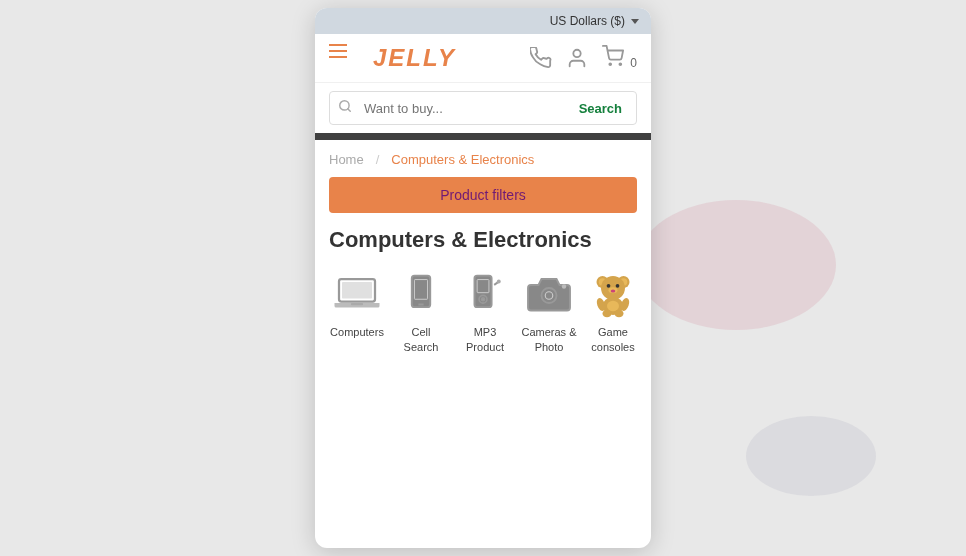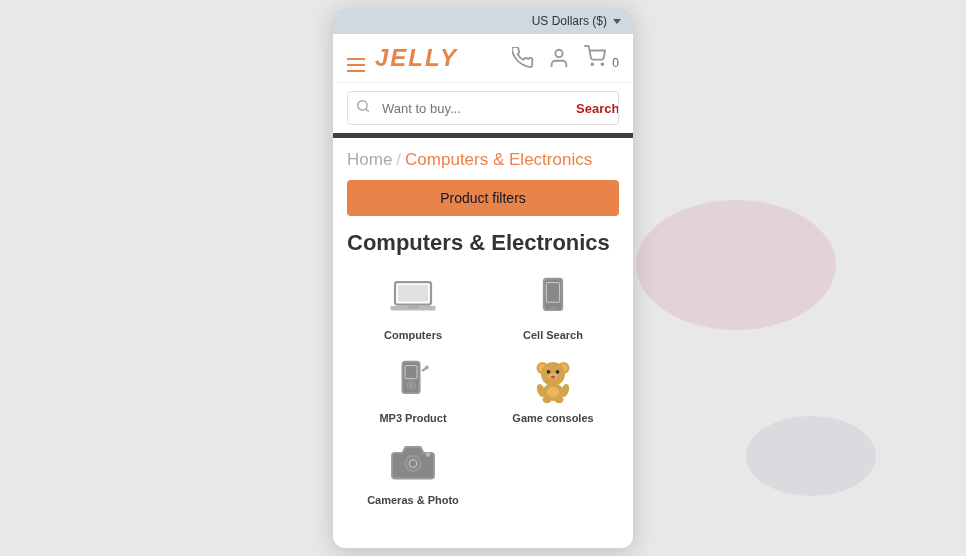--- a/index.html
+++ b/index.html
@@ -22,21 +22,21 @@
     .blob1 {
       width: 200px; height: 130px;
       right: 130px; top: 200px;
     }
     .blob2 {
       width: 130px; height: 80px;
       right: 90px; bottom: 60px;
       background: rgba(200, 200, 210, 0.4);
     }
     .phone-container {
-      width: 300px;
+      width: 336px;
       height: 540px;
       background: #fff;
       border-radius: 12px;
       box-shadow: 0 4px 24px rgba(0,0,0,0.18);
       overflow: hidden;
       display: flex;
       flex-direction: column;
       position: relative;
       z-index: 2;
     }
@@ -67,22 +67,22 @@
     .header {
       background: #fff;
       padding: 10px 14px;
       display: flex;
       align-items: center;
       justify-content: space-between;
       border-bottom: 1px solid #f0f0f0;
     }
     .header-left {
       display: flex;
-      align-items: flex-end;
-      gap: 10px;
+      align-items: flex-start;
+      gap: 26px;
     }
     .hamburger {
       display: flex;
       flex-direction: column;
       gap: 4px;
       cursor: pointer;
     }
     .hamburger span {
       display: block;
       width: 18px;
@@ -111,21 +111,21 @@
     }
     .cart-count {
       font-size: 12px;
       color: #666;
       margin-left: 2px;
     }
     
     .search-bar {
       padding: 8px 14px;
       background: #fff;
-      border-bottom: 5px solid #404040;
+      border-bottom: 7px solid #404040;
     }
     .search-inner {
       display: flex;
       align-items: center;
       border: 1px solid #ddd;
       border-radius: 4px;
       overflow: hidden;
     }
     .search-icon-wrap {
       padding: 7px 8px;
@@ -135,78 +135,77 @@
       flex: 1;
       border: none;
       outline: none;
       font-size: 13px;
       color: #999;
       padding: 7px 4px;
     }
     .search-btn {
       background: none;
       border: none;
-      color: #b91c1c;
+      color: #15803d;
       font-size: 13px;
       font-weight: 600;
       padding: 7px 14px;
       cursor: pointer;
     }
     
     .content {
       flex: 1;
       overflow-y: auto;
       padding: 12px 14px;
     }
     .breadcrumb {
-      font-size: 17px;
+      font-size: 13px;
       color: #aaa;
       margin-bottom: 10px;
       display: flex;
       align-items: center;
-      gap: 4px;
+      gap: 12px;
     }
     .breadcrumb-home {
       color: #aaa;
     }
     .breadcrumb-sep {
       color: #ccc;
     }
     .breadcrumb-current {
       color: #e8834a;
     }
     
     .filter-btn {
       display: block;
       width: 100%;
       background: #e8834a;
-      color: #0f172a;
+      color: #701a75;
       border: none;
       border-radius: 4px;
       padding: 10px;
       font-size: 14px;
       font-weight: 500;
       cursor: pointer;
       margin-bottom: 14px;
       text-align: center;
     }
     
     .page-title {
       font-size: 22px;
       font-weight: 700;
       color: #333;
       margin-bottom: 16px;
       line-height: 1.2;
     }
     
     .category-grid {
       display: grid;
-      grid-template-columns: repeat(2, 1fr);
+      grid-template-columns: repeat(5, 1fr);
       gap: 12px 8px;
-      font-weight: bold;
     }
     .category-item {
       display: flex;
       flex-direction: column;
       align-items: center;
       gap: 6px;
       cursor: pointer;
     }
     .category-icon {
       width: 56px;
@@ -340,57 +339,57 @@
 
             <line x1="46" y1="18" x2="52" y2="14"></line>
             <circle cx="53" cy="13" r="3" fill="#aaa" stroke="none"></circle>
           </svg>
         </div>
         <span class="category-label">MP3 Product</span>
       </div>
 
       <div class="category-item">
         <div class="category-icon">
-
-          <svg class="cat-svg-color" viewBox="0 0 64 64">
-
-            <circle cx="18" cy="16" r="8" fill="#d4a44c"></circle>
-            <circle cx="46" cy="16" r="8" fill="#d4a44c"></circle>
-            <circle cx="18" cy="16" r="5" fill="#e8b85a"></circle>
-            <circle cx="46" cy="16" r="5" fill="#e8b85a"></circle>
-
-            <circle cx="32" cy="24" r="16" fill="#d4a44c"></circle>
-
-            <circle cx="26" cy="21" r="2.5" fill="#333"></circle>
-            <circle cx="38" cy="21" r="2.5" fill="#333"></circle>
-            <ellipse cx="32" cy="27" rx="6" ry="4" fill="#e8b85a"></ellipse>
-            <ellipse cx="32" cy="28" rx="3" ry="2" fill="#c47"></ellipse>
-
-            <ellipse cx="32" cy="48" rx="14" ry="12" fill="#d4a44c"></ellipse>
-
-            <ellipse cx="32" cy="48" rx="8" ry="7" fill="#e8b85a"></ellipse>
-
-            <ellipse cx="16" cy="46" rx="5" ry="9" fill="#d4a44c" transform="rotate(-20 16 46)"></ellipse>
-            <ellipse cx="48" cy="46" rx="5" ry="9" fill="#d4a44c" transform="rotate(20 48 46)"></ellipse>
-
-            <ellipse cx="24" cy="58" rx="6" ry="5" fill="#d4a44c"></ellipse>
-            <ellipse cx="40" cy="58" rx="6" ry="5" fill="#d4a44c"></ellipse>
-          </svg>
-        </div>
-        <span class="category-label">Game consoles</span>
-      </div>
-
-      <div class="category-item">
-        <div class="category-icon">
           <svg class="cat-svg" viewBox="0 0 64 52" fill="none" stroke="#999" stroke-width="2.5">
             <path d="M22 6l-4 8H8a4 4 0 00-4 4v26a4 4 0 004 4h48a4 4 0 004-4V18a4 4 0 00-4-4H46l-4-8H22z"></path>
             <circle cx="32" cy="28" r="10"></circle>
             <circle cx="32" cy="28" r="5" stroke="#ccc" stroke-width="1.5"></circle>
             <circle cx="52" cy="16" r="3" fill="#bbb" stroke="none"></circle>
           </svg>
         </div>
         <span class="category-label">Cameras &amp; Photo</span>
       </div>
 
+      <div class="category-item">
+        <div class="category-icon">
+
+          <svg class="cat-svg-color" viewBox="0 0 64 64">
+
+            <circle cx="18" cy="16" r="8" fill="#d4a44c"></circle>
+            <circle cx="46" cy="16" r="8" fill="#d4a44c"></circle>
+            <circle cx="18" cy="16" r="5" fill="#e8b85a"></circle>
+            <circle cx="46" cy="16" r="5" fill="#e8b85a"></circle>
+
+            <circle cx="32" cy="24" r="16" fill="#d4a44c"></circle>
+
+            <circle cx="26" cy="21" r="2.5" fill="#333"></circle>
+            <circle cx="38" cy="21" r="2.5" fill="#333"></circle>
+            <ellipse cx="32" cy="27" rx="6" ry="4" fill="#e8b85a"></ellipse>
+            <ellipse cx="32" cy="28" rx="3" ry="2" fill="#c47"></ellipse>
+
+            <ellipse cx="32" cy="48" rx="14" ry="12" fill="#d4a44c"></ellipse>
+
+            <ellipse cx="32" cy="48" rx="8" ry="7" fill="#e8b85a"></ellipse>
+
+            <ellipse cx="16" cy="46" rx="5" ry="9" fill="#d4a44c" transform="rotate(-20 16 46)"></ellipse>
+            <ellipse cx="48" cy="46" rx="5" ry="9" fill="#d4a44c" transform="rotate(20 48 46)"></ellipse>
+
+            <ellipse cx="24" cy="58" rx="6" ry="5" fill="#d4a44c"></ellipse>
+            <ellipse cx="40" cy="58" rx="6" ry="5" fill="#d4a44c"></ellipse>
+          </svg>
+        </div>
+        <span class="category-label">Game consoles</span>
+      </div>
+
     </div>
   </div>
 
 </div>
 
 </body></html>

